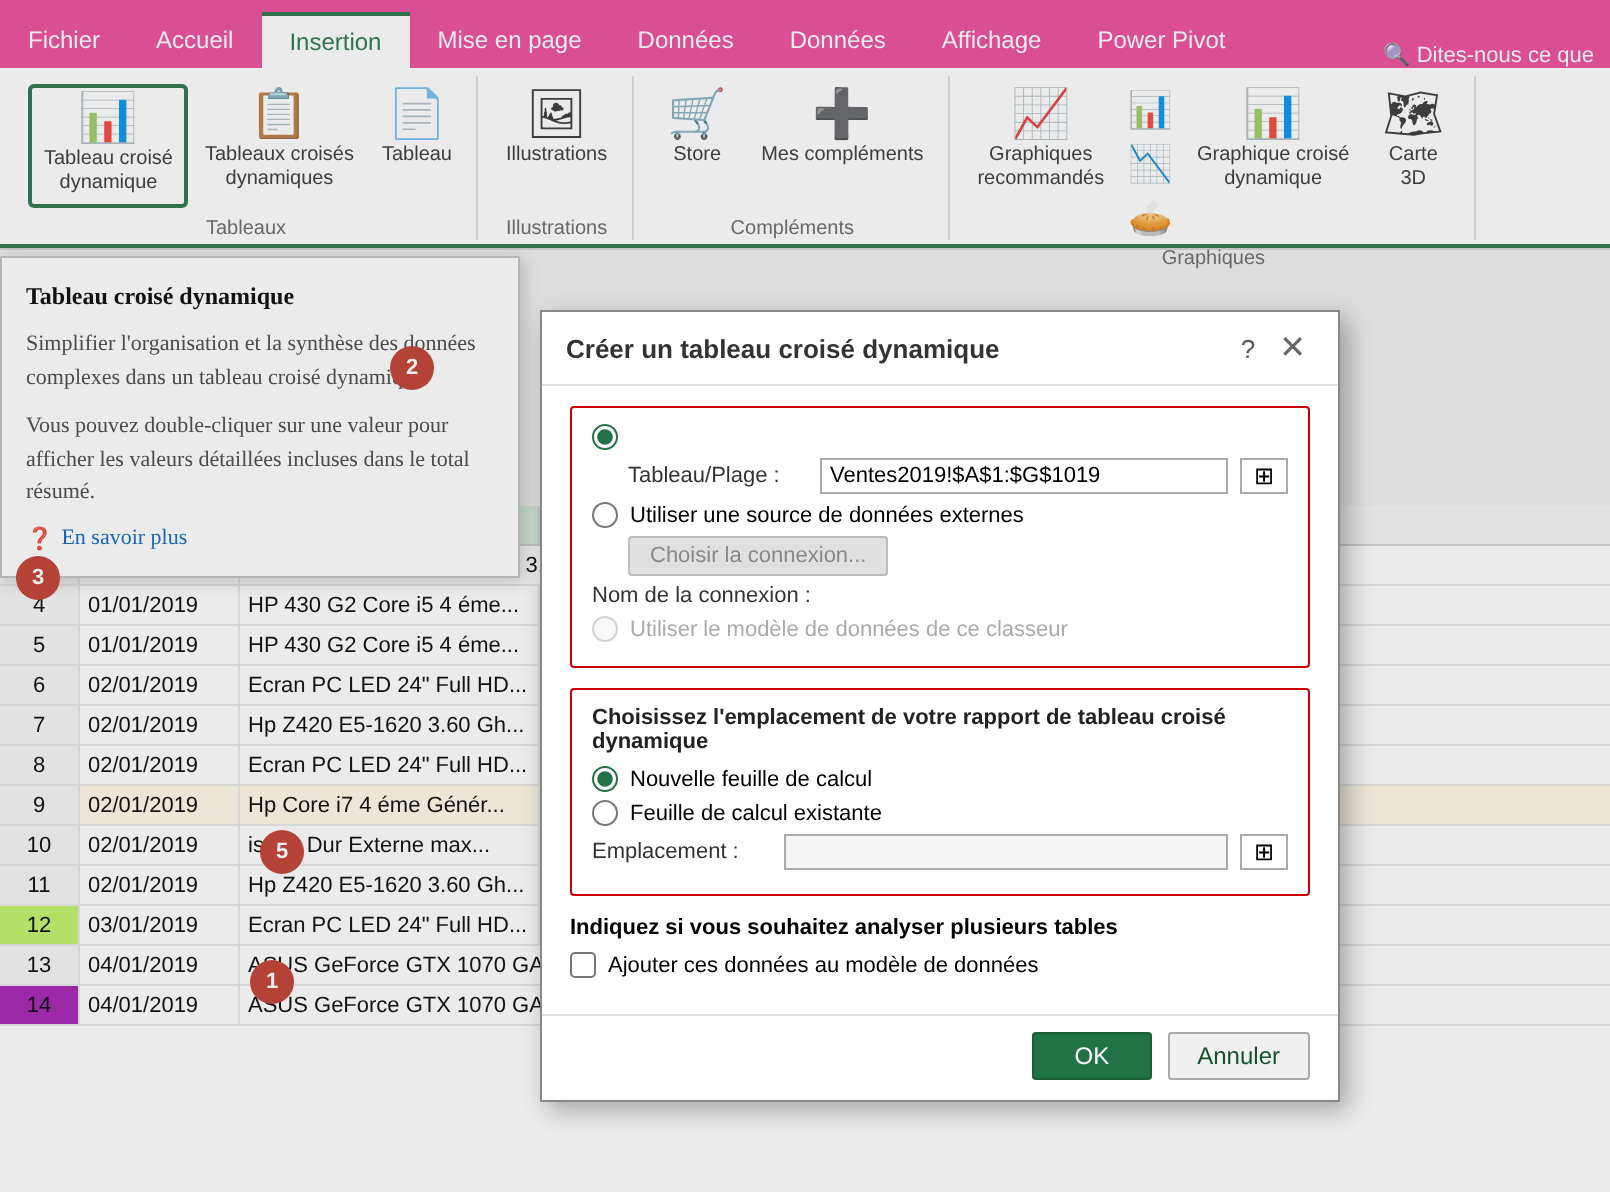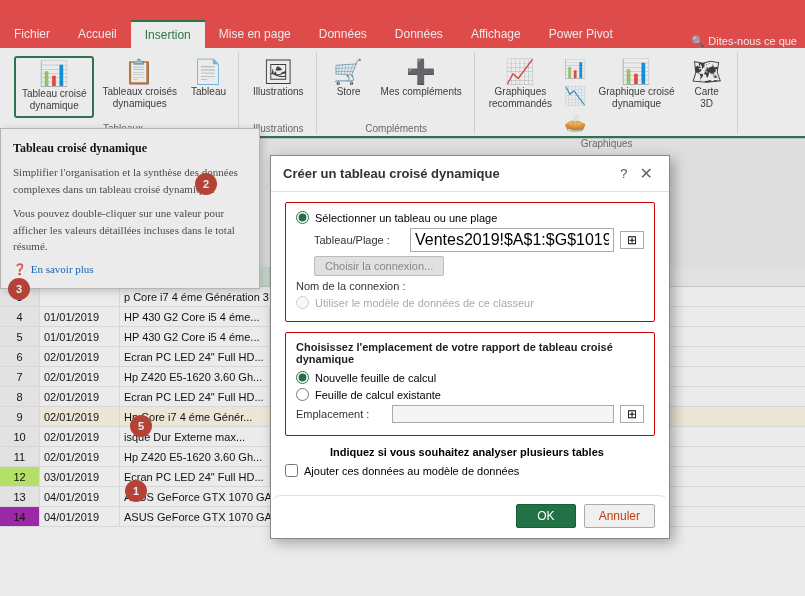--- a/index.html
+++ b/index.html
@@ -1,20 +1,20 @@
 <!DOCTYPE html>
 <html><head>
   <meta charset="utf-8">
   <style>
     * { box-sizing: border-box; margin: 0; padding: 0; }
     body { font-family: 'Segoe UI', Arial, sans-serif; font-size: 12px; background: #f0f0f0; overflow: hidden; width: 805px; height: 596px; }
 
     
     .ribbon { background: #fff; border-bottom: 1px solid #d0d0d0; }
-    .ribbon-tabs { display: flex; background: #ef4444; height: 48px; align-items: flex-end; }
+    .ribbon-tabs { display: flex; background: #ec4899; height: 34px; align-items: flex-end; }
     .ribbon-tab { padding: 6px 14px; font-size: 12px; color: #fff; cursor: pointer; height: 28px; display: flex; align-items: center; }
     .ribbon-tab.active { background: #fff; color: #217346; font-weight: 500; }
     .ribbon-tab.insertion-tab { background: #fff; color: #217346; border-top: 2px solid #217346; }
     
     .ribbon-content { background: #fff; padding: 4px 8px; display: flex; align-items: flex-start; gap: 2px; height: 90px; border-bottom: 2px solid #217346; position: relative; }
     .ribbon-group { display: flex; flex-direction: column; align-items: center; padding: 0 6px; border-right: 1px solid #e0e0e0; height: 82px; justify-content: flex-start; padding-top: 4px; }
     .ribbon-group-label { font-size: 10px; color: #666; margin-top: auto; padding-top: 2px; text-align: center; }
     .ribbon-group-items { display: flex; gap: 2px; align-items: flex-start; flex: 1; }
     .ribbon-btn { display: flex; flex-direction: column; align-items: center; padding: 4px 6px; cursor: pointer; border-radius: 3px; min-width: 48px; font-size: 10px; color: #333; }
     .ribbon-btn .icon { font-size: 24px; line-height: 1; }
@@ -44,23 +44,23 @@
     .dialog-body { padding: 10px 14px; }
     .dialog-section { border: 1px solid #c00; border-radius: 2px; margin-bottom: 10px; padding: 8px 10px; }
     .dialog-section-title { font-size: 11px; font-weight: 600; margin-bottom: 6px; color: #222; }
     .radio-row { display: flex; align-items: center; gap: 6px; margin-bottom: 4px; font-size: 11px; }
     .radio-row input[type=radio] { accent-color: #217346; }
     .field-row { display: flex; align-items: center; gap: 6px; margin: 4px 0; font-size: 11px; }
     .field-label { min-width: 90px; font-size: 11px; color: #333; }
     .field-input { flex: 1; border: 1px solid #aaa; padding: 2px 4px; font-size: 11px; }
     .btn-disabled { background: #e0e0e0; border: 1px solid #bbb; padding: 3px 10px; font-size: 11px; color: #888; cursor: default; border-radius: 2px; }
     .field-note { font-size: 11px; color: #666; font-style: italic; }
-    .dialog-footer { display: flex; justify-content: flex-end; padding: 8px 14px 10px; gap: 8px; border-top: 1px solid #e0e0e0; border-radius: 10px; }
+    .dialog-footer { display: flex; justify-content: flex-end; padding: 8px 14px 10px; gap: 8px; border-top: 1px solid #e0e0e0; }
     .btn-ok { background: #217346; color: #fff; border: 1px solid #1a5e38; padding: 4px 20px; font-size: 12px; cursor: pointer; border-radius: 2px; }
-    .btn-cancel { background: #f0f0f0; color: #c2410c; border: 1px solid #aaa; padding: 4px 14px; font-size: 12px; cursor: pointer; border-radius: 2px; }
+    .btn-cancel { background: #f0f0f0; color: #14532d; border: 1px solid #aaa; padding: 4px 14px; font-size: 12px; cursor: pointer; border-radius: 2px; }
     .checkbox-row { display: flex; align-items: center; gap: 6px; font-size: 11px; }
     .browse-btn { background: #fff; border: 1px solid #aaa; padding: 1px 4px; cursor: pointer; font-size: 11px; }
 
     .main-area { display: flex; flex-direction: column; height: calc(596px - 128px); overflow: hidden; position: relative; }
   </style>
 </head>
 <body>
 
 <div class="ribbon">
   <div class="ribbon-tabs">
@@ -270,26 +270,29 @@
       <span style="cursor:pointer; font-size:13px; color:#555;">?</span>
       <button class="dialog-close">✕</button>
     </div>
   </div>
 
   <div class="dialog-body">
 
     <div class="dialog-section">
       <div class="radio-row">
         <input type="radio" name="source" checked="" style="">
-        <label>Sélectionner un tableau ou une plage</label>
       </div>
       <div class="field-row" style="margin-left:18px;">
         <span class="field-label">Tableau/Plage :</span>
-        <input class="field-input" type="text" value="Ventes2019!$A$1:$G$1019" style="min-width: 140px; font-size: 16px; border: 1px solid rgb(170, 170, 170); padding: 2px 4px;">
+        <input class="field-input" type="text" value="Ventes2019!$A$1:$G$1019" style="min-width: 140px; font-size: 11px; border: 1px solid rgb(170, 170, 170); padding: 2px 4px;">
         <button class="browse-btn" style="padding:1px 6px; font-size:12px;">⊞</button>
+      </div>
+      <div class="radio-row">
+        <input type="radio" name="source" style="">
+        <label>Utiliser une source de données externes</label>
       </div>
       <div style="margin: 4px 0 4px 18px;">
         <button class="btn-disabled" style="font-size:11px; background:#e0e0e0; border:1px solid #bbb; padding:3px 10px; color:#888; border-radius:2px; cursor:default;">Choisir la connexion...</button>
       </div>
       <div class="field-row">
         <span class="field-label">Nom de la connexion :</span>
         <span class="field-note"></span>
       </div>
       <div class="radio-row">
         <input type="radio" name="source" disabled="" style="">
@@ -308,21 +311,21 @@
         <label>Feuille de calcul existante</label>
       </div>
       <div class="field-row">
         <span class="field-label">Emplacement :</span>
         <input class="field-input" type="text" disabled="" style="flex: 1 1 0%; font-size: 11px; border: 1px solid rgb(170, 170, 170); padding: 2px 4px; background: rgb(245, 245, 245);">
         <button class="browse-btn" style="padding:1px 6px; font-size:12px;">⊞</button>
       </div>
     </div>
 
     <div style="margin-bottom:8px;">
-      <div style="font-size:11px; font-weight:600; margin-bottom:6px;margin-left:45px;">Indiquez si vous souhaitez analyser plusieurs tables</div>
+      <div style="font-size:11px; font-weight:600; margin-bottom:6px;">Indiquez si vous souhaitez analyser plusieurs tables</div>
       <div class="checkbox-row">
         <input type="checkbox" style="">
         <label>Ajouter ces données au modèle de données</label>
       </div>
     </div>
   </div>
 
   <div class="dialog-footer">
     <button class="btn-ok">OK</button>
     <button class="btn-cancel">Annuler</button>

